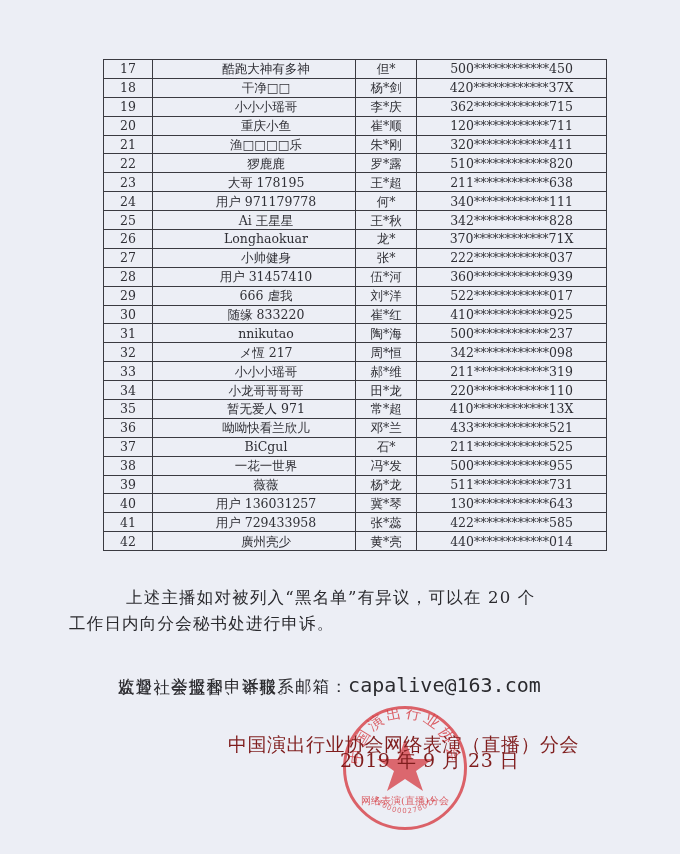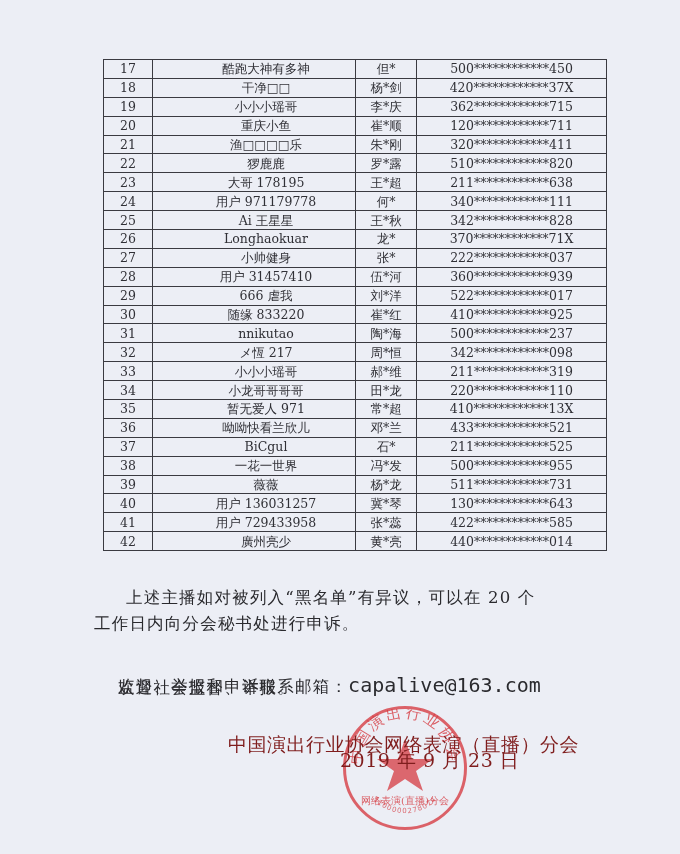--- a/index.html
+++ b/index.html
@@ -199,21 +199,21 @@
         <tr>
           <td class="c-no">42</td>
           <td class="c-nick">廣州亮少</td>
           <td class="c-name">黄*亮</td>
           <td class="c-id">440************014</td>
         </tr>
       </tbody>
   </table>
 
   <div class="para" style="left:126px; top:587px;">上述主播如对被列入“黑名单”有异议，可以在 20 个</div>
-  <div class="para" style="left:94px; top:613px;font-family:Liberation Mono, monospace;">工作日内向分会秘书处进行申诉。</div>
+  <div class="para" style="left:69px; top:613px;font-family:Liberation Mono, monospace;">工作日内向分会秘书处进行申诉。</div>
   <div class="para" style="left:118px; top:640px;margin-top:37px;">欢迎社会监督、举报。</div>
   <div class="para" style="left:118px; top:673px;">
     <span>监督、举报和申诉联系邮箱：</span><span class="mono">capalive@163.com</span>
   </div>
 
   <div class="stamp">
     <svg width="118" height="118" viewBox="0 0 118 118">
       <defs>
         <path id="arcTop" d="M 16 62 A 44 44 0 1 1 102 62"></path>
         <path id="arcBot" d="M 22 84 A 44 44 0 0 0 96 84"></path>

